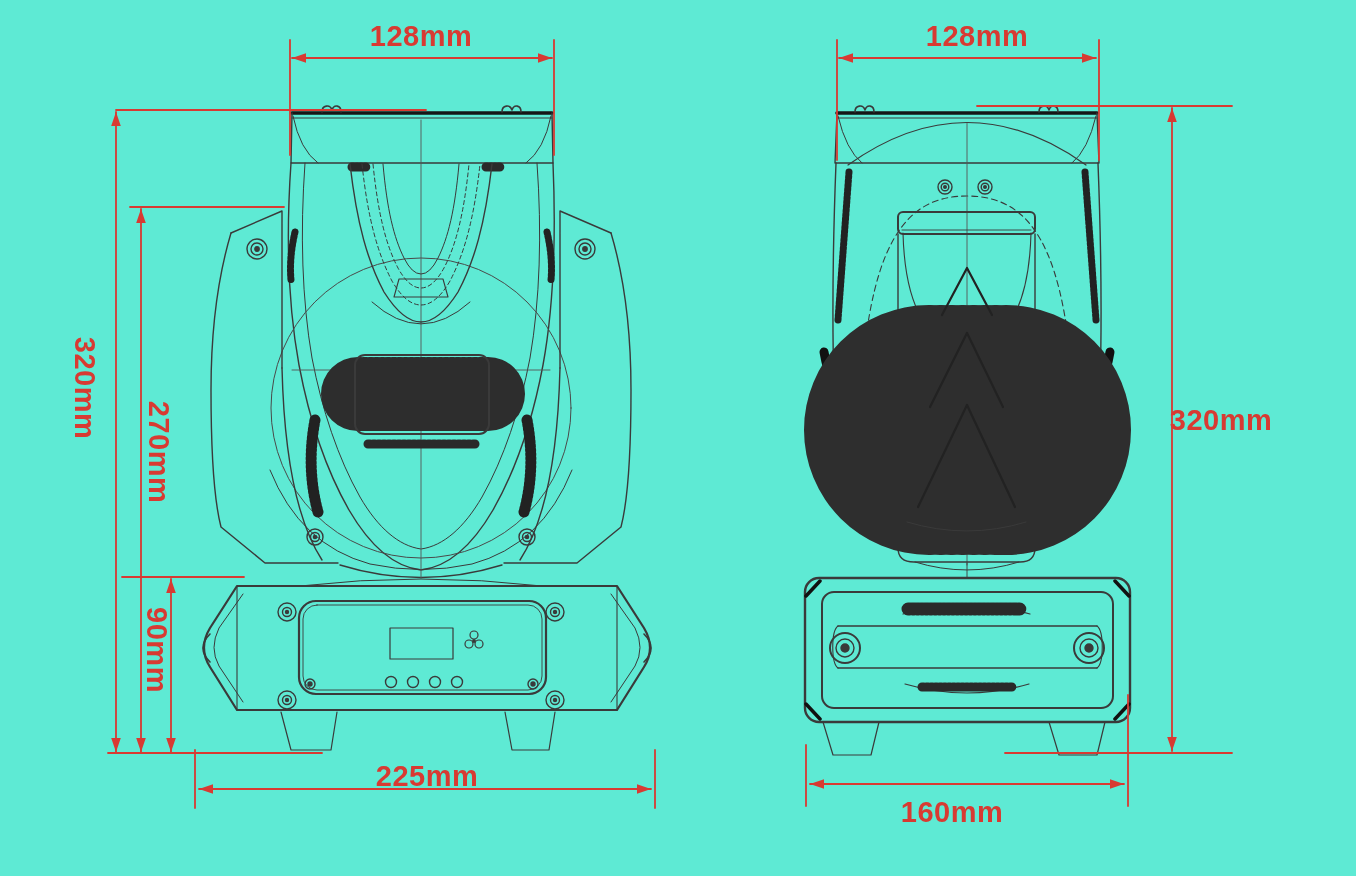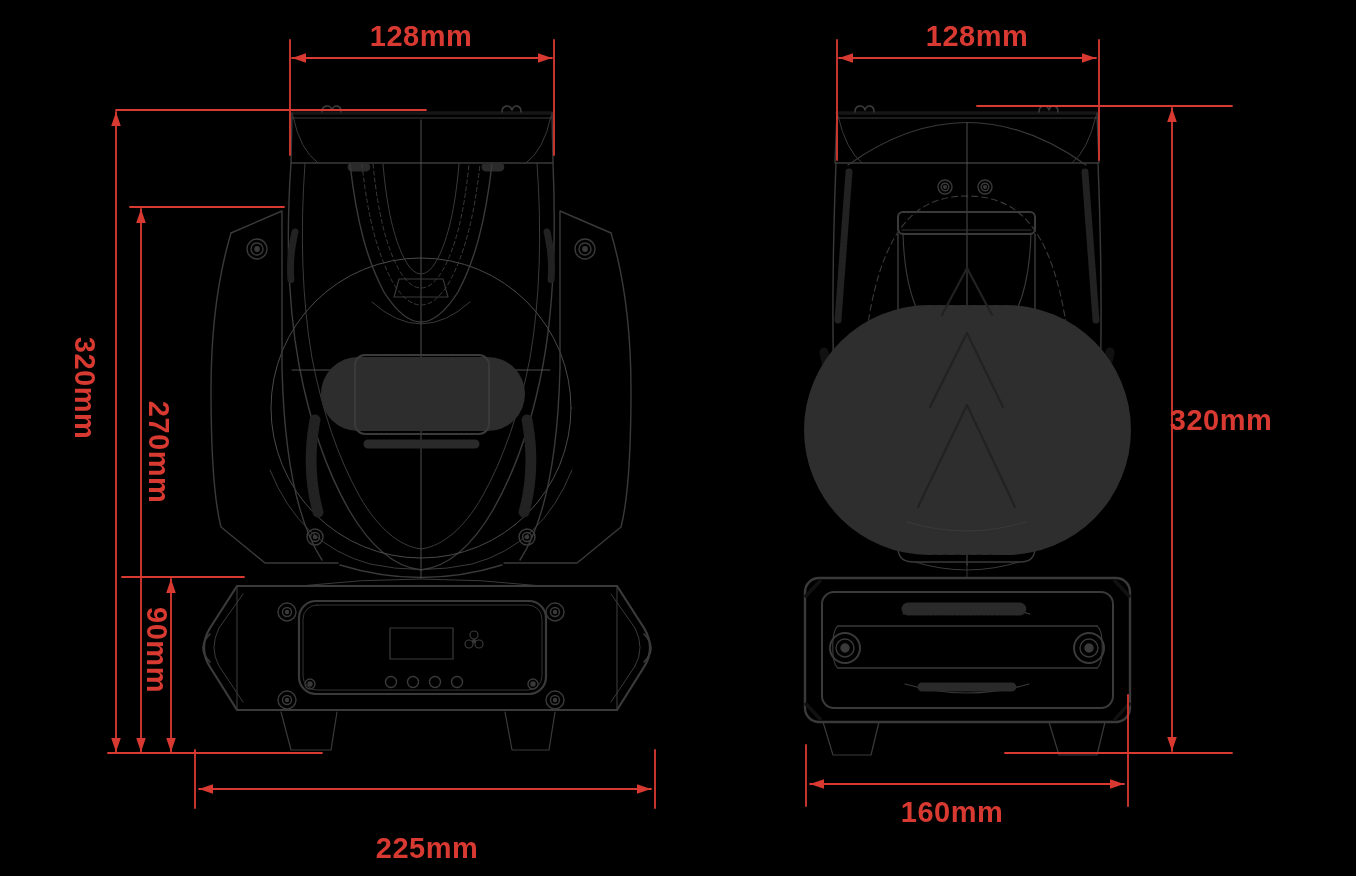--- a/index.html
+++ b/index.html
@@ -1,16 +1,16 @@
 <!DOCTYPE html>
 <html><head>
 <meta charset="utf-8">
 <style>
   html,body{margin:0;padding:0;background:#ffffff;}
-  #canvas{position:relative;width:1356px;height:876px;background:#000000;overflow:hidden;
+  #canvas{position:relative;width:1356px;height:876px;background:#5eead4;overflow:hidden;
           font-family:"Liberation Sans", sans-serif;}
   #canvas svg{position:absolute;left:0;top:0;}
   .dim-label{position:absolute;color:#d83a32;font-size:29px;font-weight:600;letter-spacing:.5px;
              white-space:nowrap;transform:translate(-50%,-50%);line-height:1;}
   .dim-label.rot{transform:translate(-50%,-50%) rotate(90deg);}
 </style>
 </head>
 <body>
 
 <div id="canvas">
@@ -225,18 +225,18 @@
       <path d="M806,745 V806 M1128,695 V806 M810,784 H1124"></path>
       <path d="M810,784 l14,-4.8 v9.6 Z M1124,784 l-14,-4.8 v9.6 Z" fill="#d83a32" stroke="none"></path>
     </g>
   </g>
 </svg>
 
 <div class="dim-label" style="left:421px;top:36px">128mm</div>
 <div class="dim-label rot" style="left:84px;top:388px">320mm</div>
 <div class="dim-label rot" style="left:158px;top:452px">270mm</div>
 <div class="dim-label rot" style="left:156px;top:650px">90mm</div>
-<div class="dim-label" style="left:427px;top:848px">225mm</div>
+<div class="dim-label" style="left:427px;top:776px">225mm</div>
 <div class="dim-label" style="left:977px;top:36px">128mm</div>
 <div class="dim-label" style="left:1221px;top:420px">320mm</div>
 <div class="dim-label" style="left:952px;top:812px">160mm</div>
 
 </div>
 
 </body></html>

